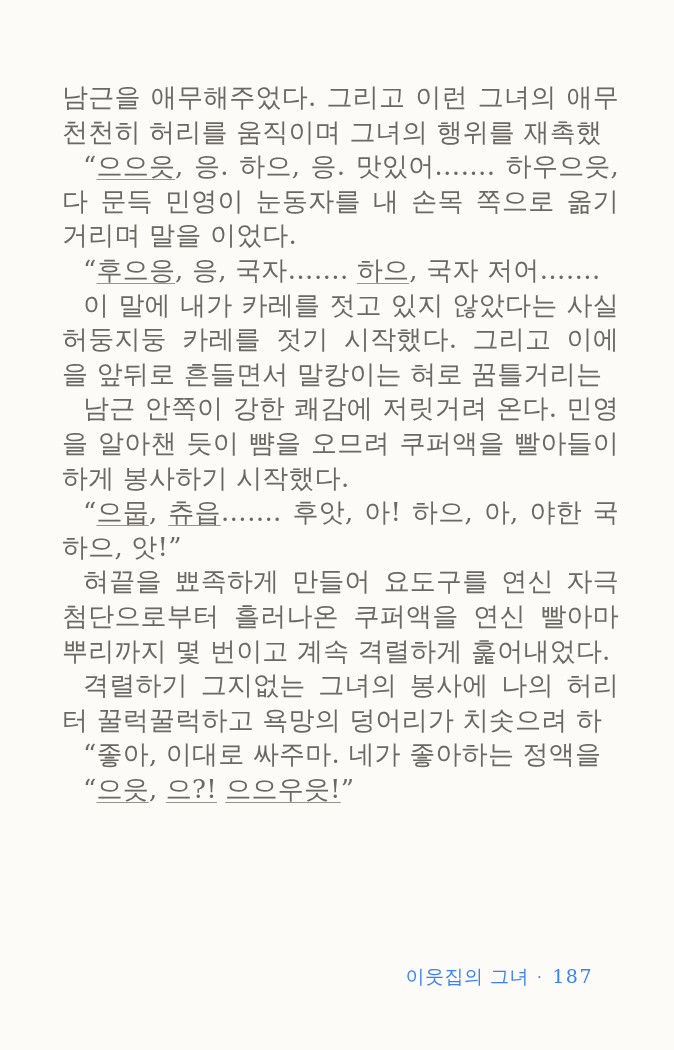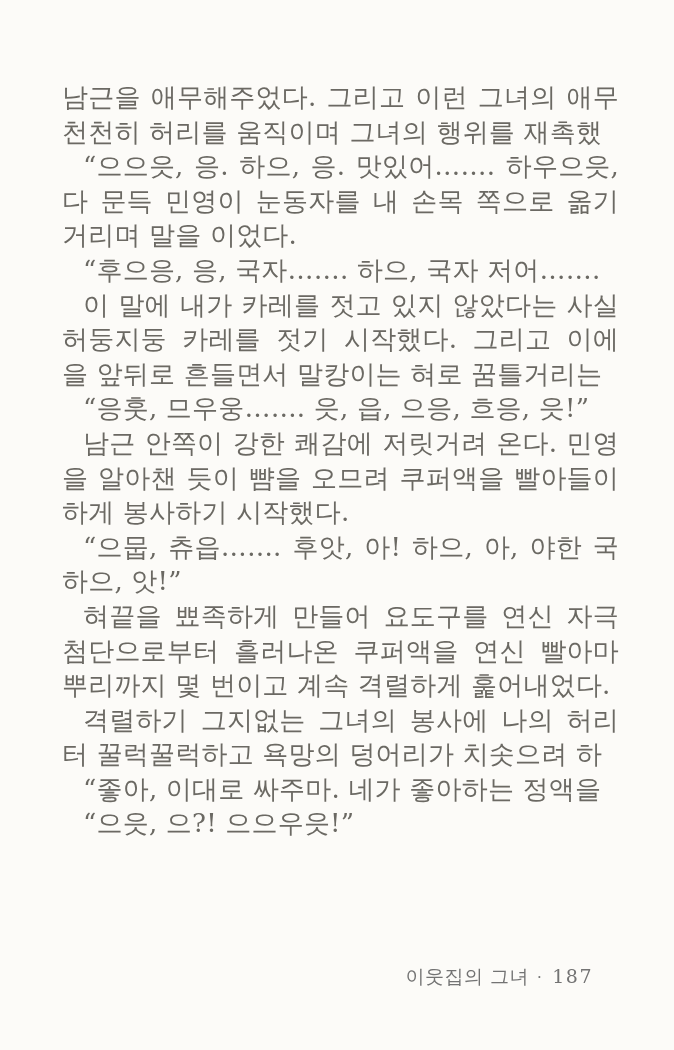--- a/index.html
+++ b/index.html
@@ -21,49 +21,49 @@
     font-size:26px;
     letter-spacing:0.2px;
     overflow:hidden;
   }
   .fill{
     text-align:justify;
     text-align-last:justify;
   }
   .indent{text-indent:21px;}
   .em{
+    text-decoration:underline;
     text-decoration-color:#96948c;
     text-decoration-thickness:1.2px;
     text-underline-offset:4px;
   }
   .footer{
     position:absolute;top:964px;right:81px;
     font-size:19px;
     letter-spacing:0.5px;
-    color:#737373;
+    color:#3b82f6;
     white-space:nowrap;
   }
   .footer .sep{margin:0 10px 0 8px;font-size:15px;vertical-align:1px;}
   .footer .num{letter-spacing:1.5px;}
 </style>
 </head>
 <body>
 
 <div class="page">
   <div class="text-block">
     <div class="ln fill"><span>남근을 애무해주었다. 그리고 이런 그녀의 애무에 맞춰 나 또한</span></div>
     <div class="ln"><span>천천히 허리를 움직이며 그녀의 행위를 재촉했다.</span></div>
     <div class="ln fill indent"><span>“</span><span class="em">으으읏</span><span>, 응. 하으, 응. 맛있어……. 하우으읏, 굉장히 기분 좋</span></div>
     <div class="ln fill"><span>다 문득 민영이 눈동자를 내 손목 쪽으로 옮기더니, 입술을 오물</span></div>
     <div class="ln"><span>거리며 말을 이었다.</span></div>
     <div class="ln indent"><span>“</span><span class="em">후으응</span><span>, 응, 국자……. </span><span class="em">하으</span><span>, 국자 저어……. </span><span class="em">하으응</span><span>.”</span></div>
     <div class="ln fill indent"><span>이 말에 내가 카레를 젓고 있지 않았다는 사실을 깨달은 나는</span></div>
     <div class="ln fill"><span>허둥지둥 카레를 젓기 시작했다. 그리고 이에 맞춰 민영은 얼굴</span></div>
     <div class="ln"><span>을 앞뒤로 흔들면서 말캉이는 혀로 꿈틀거리는 남근을 휘감는다.</span></div>
-    <div class="ln indent"><span>“</span><span class="em">응훗</span><span>, </span><span class="em">므우웅</span><span>……. </span><span class="em">읏</span><span>, </span><span class="em">읍</span><span>, </span><span class="em">으응</span><span>, </span><span class="em">흐응</span><span>, </span><span class="em">읏!</span><span>”</span></div>
     <div class="ln fill indent"><span>남근 안쪽이 강한 쾌감에 저릿거려 온다. 민영은 이런 내 반응</span></div>
     <div class="ln fill"><span>을 알아챈 듯이 뺨을 오므려 쿠퍼액을 빨아들이며 한층 더 격렬</span></div>
     <div class="ln"><span>하게 봉사하기 시작했다.</span></div>
     <div class="ln fill indent"><span>“</span><span class="em">으뭅</span><span>, </span><span class="em">츄읍</span><span>……. 후앗, 아! 하으, 아, 야한 국물이……. 잔뜩,</span></div>
     <div class="ln"><span>하으, 앗!”</span></div>
     <div class="ln fill indent"><span>혀끝을 뾰족하게 만들어 요도구를 연신 자극한 민영은 남근의</span></div>
     <div class="ln fill"><span>첨단으로부터 흘러나온 쿠퍼액을 연신 빨아마셨다. 그 후, 만족한</span></div>
     <div class="ln"><span>뿌리까지 몇 번이고 계속 격렬하게 훑어내었다.</span></div>
     <div class="ln fill indent"><span>격렬하기 그지없는 그녀의 봉사에 나의 허리 깊숙한 곳에서부</span></div>
     <div class="ln"><span>터 꿀럭꿀럭하고 욕망의 덩어리가 치솟으려 하고 있었다.</span></div>

